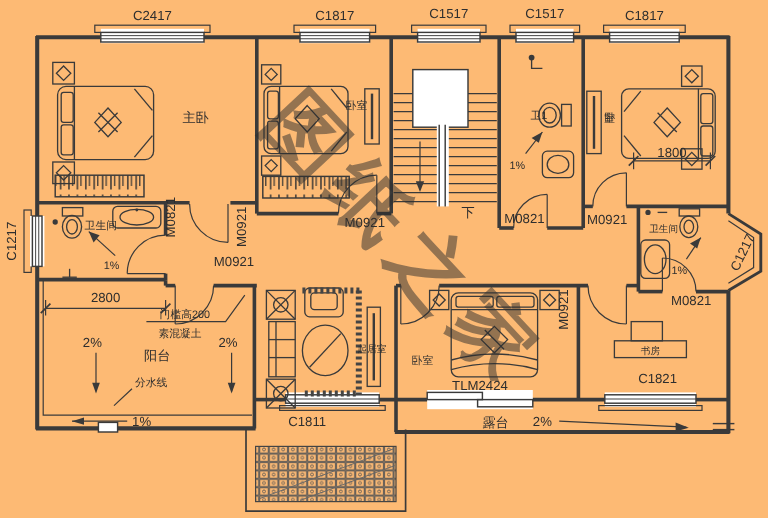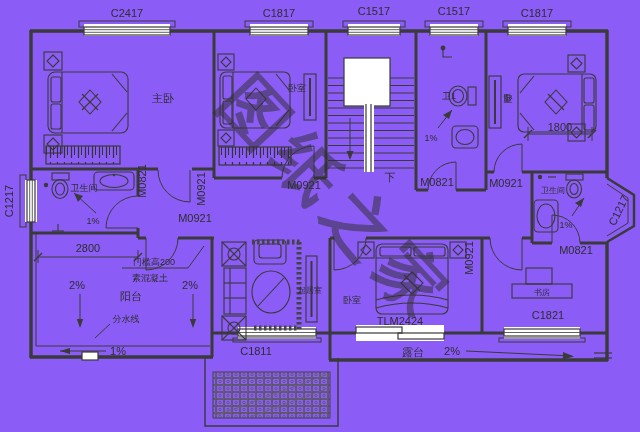--- a/index.html
+++ b/index.html
@@ -1,16 +1,16 @@
 <!DOCTYPE html>
 <html><head>
 <meta charset="utf-8">
 <style>
   html,body{margin:0;padding:0;background:#ffffff;}
-  .stage{width:640px;height:432px;position:relative;background:#8b5cf6;overflow:hidden;
+  .stage{width:640px;height:432px;position:relative;background:#fdba74;overflow:hidden;
          font-family:"Liberation Sans", sans-serif;}
   svg{display:block;}
   text{fill:#2e2e2e;font-family:"Liberation Sans", sans-serif;}
   .lbl{font-size:11px;}
   .lbl-s{font-size:9px;}
   .lbl-xs{font-size:8px;}
   .dim{font-size:11px;}
   .wm{font-size:66px;font-weight:bold;letter-spacing:10px;opacity:.5;}
 </style>
 </head>

